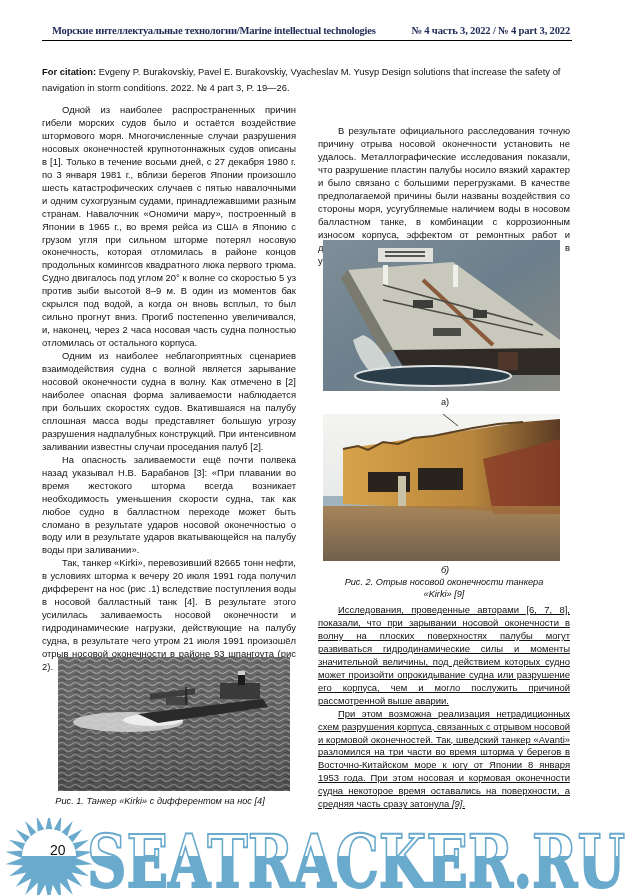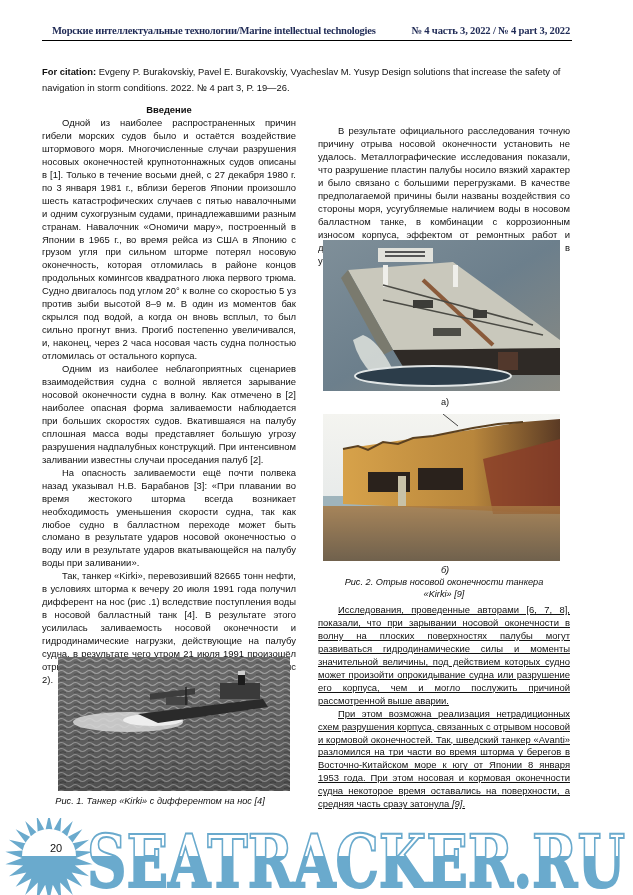--- a/index.html
+++ b/index.html
@@ -16,37 +16,36 @@
   .col { position: absolute; font-size: 9.45px; line-height: 12.95px; text-align: justify; }
   .col p { margin: 0; text-indent: 20px; }
   .col-left { left: 42px; top: 104px; width: 254px; }
   .col-right-top { left: 318px; top: 100px; width: 252px; margin-top: 25px; }
   .col-right-bottom { left: 318px; top: 604px; width: 252px; text-decoration: underline; }
   .heading { text-align: center; font-weight: bold; font-size: 9.4px; margin: 0 0 6px 0;
              text-indent: 0 !important; }
   .photo { position: absolute; overflow: hidden; }
   .cap { position: absolute; font-size: 9.2px; font-style: italic; text-align: center; line-height: 12px; }
   .wm { position: absolute; left: 0; top: 818px; width: 525px; height: 77px; }
-  .page-num { position: absolute; left: 50px; top: 842px; font-size: 11px; color: #111; }
+  .page-num { position: absolute; left: 50px; top: 842px; font-size: 14px; color: #111; }
   .cit-i { font-style: italic; }
 </style>
 </head>
 <body>
 
 <div class="header">
   <span class="left">Морские интеллектуальные технологии/Marine intellectual technologies</span>
   <span class="right">№ 4 часть 3, 2022 / № 4 part 3, 2022</span>
 </div>
 
 <div class="citation">
   <b>For citation:</b><span> Evgeny P. Burakovskiy, Pavel E. Burakovskiy, Vyacheslav M. Yusyp Design solutions that increase the safety of navigation in storm conditions. 2022. № 4 part 3, P. 19—26.</span>
 </div>
 
 <div class="col col-left">
-  <p class="heading">Введение</p>
   <p>Одной из наиболее распространенных причин гибели морских судов было и остаётся воздействие штормового моря. Многочисленные случаи разрушения носовых оконечностей крупнотоннажных судов описаны в [1]. Только в течение восьми дней, с 27 декабря 1980 г. по 3 января 1981 г., вблизи берегов Японии произошло шесть катастрофических случаев с пятью навалочными и одним сухогрузным судами, принадлежавшими разным странам. Навалочник «Ономичи мару», построенный в Японии в 1965 г., во время рейса из США в Японию с грузом угля при сильном шторме потерял носовую оконечность, которая отломилась в районе концов продольных комингсов квадратного люка первого трюма. Судно двигалось под углом 20° к волне со скоростью 5 уз против зыби высотой 8–9 м. В один из моментов бак скрылся под водой, а когда он вновь всплыл, то был сильно прогнут вниз. Прогиб постепенно увеличивался, и, наконец, через 2 часа носовая часть судна полностью отломилась от остального корпуса.</p>
   <p>Одним из наиболее неблагоприятных сценариев взаимодействия судна с волной является зарывание носовой оконечности судна в волну. Как отмечено в [2] наиболее опасная форма заливаемости наблюдается при больших скоростях судов. Вкатившаяся на палубу сплошная масса воды представляет большую угрозу разрушения надпалубных конструкций. При интенсивном заливании известны случаи проседания палуб [2].</p>
   <p>На опасность заливаемости ещё почти полвека назад указывал Н.В. Барабанов [3]: «При плавании во время жестокого шторма всегда возникает необходимость уменьшения скорости судна, так как любое судно в балластном переходе может быть сломано в результате ударов носовой оконечностью о воду или в результате ударов вкатывающейся на палубу воды при заливании».</p>
   <p>Так, танкер «Kirki», перевозивший 82665 тонн нефти, в условиях шторма к вечеру 20 июля 1991 года получил дифферент на нос (рис .1) вследствие поступления воды в носовой балластный танк [4]. В результате этого усилилась заливаемость носовой оконечности и гидродинамические нагрузки, действующие на палубу судна, в результате чего утром 21 июля 1991 произошёл отрыв носовой оконечности в районе 93 шпангоута (рис 2).</p>
 </div>
 
 <div class="photo" style="left:58px; top:657px; width:232px; height:134px;">
   <svg width="232" height="134" viewBox="0 0 232 134">
     <defs>
       <pattern id="waves" width="14" height="6" patternUnits="userSpaceOnUse">

